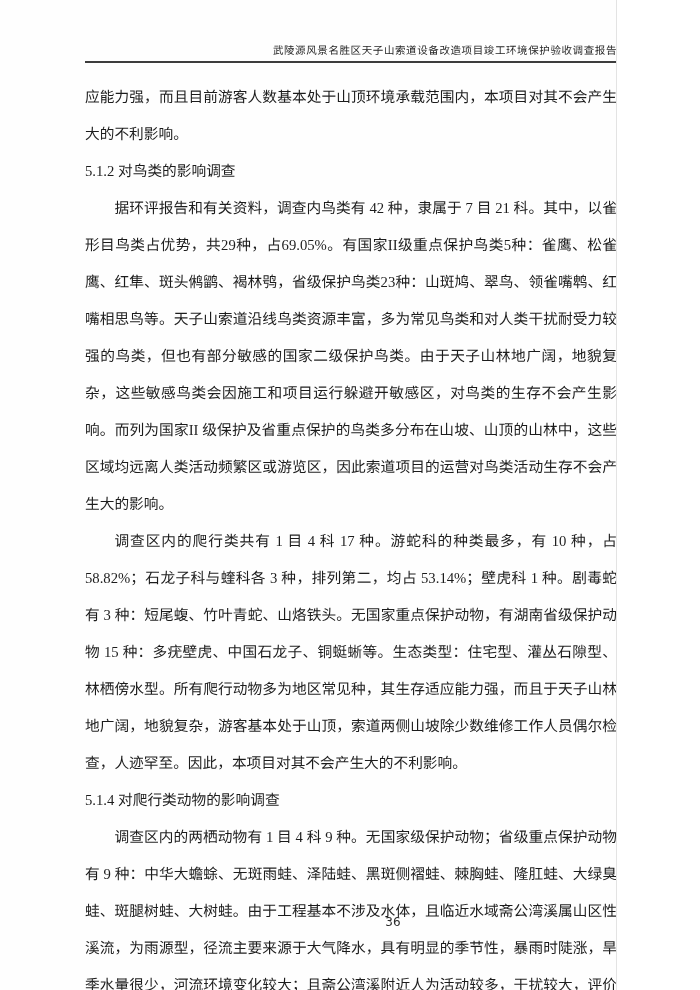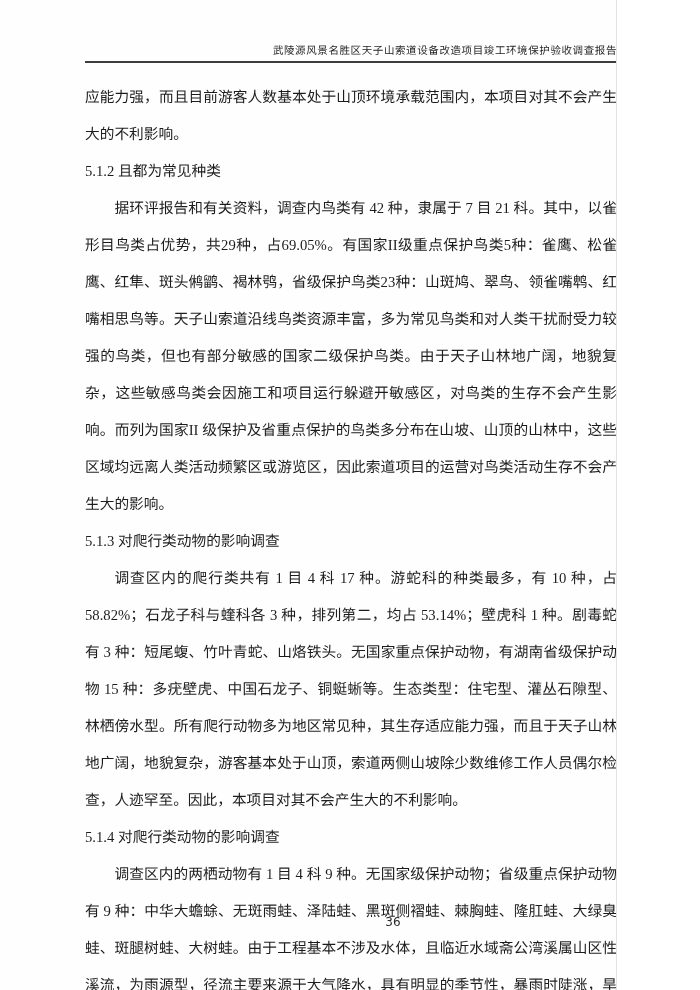--- a/index.html
+++ b/index.html
@@ -77,25 +77,24 @@
 
 <div class="page">
 
   <div class="running-header">
     <div class="title">武陵源风景名胜区天子山索道设备改造项目竣工环境保护验收调查报告</div>
   </div>
 
   <div class="doc-body">
     <p class="para noindent">应能力强，而且目前游客人数基本处于山顶环境承载范围内，本项目对其不会产生大的不利影响。</p>
 
-    <h2 class="heading">5.1.2 且都为常见种类</h2>
+    <h2 class="heading">5.1.2 对鸟类的影响调查</h2>
 
     <p class="para">据环评报告和有关资料，调查内鸟类有 42 种，隶属于 7 目 21 科。其中，以雀形目鸟类占优势，共29种，占69.05%。有国家II级重点保护鸟类5种：雀鹰、松雀鹰、红隼、斑头鸺鹠、褐林鸮，省级保护鸟类23种：山斑鸠、翠鸟、领雀嘴鹎、红嘴相思鸟等。天子山索道沿线鸟类资源丰富，多为常见鸟类和对人类干扰耐受力较强的鸟类，但也有部分敏感的国家二级保护鸟类。由于天子山林地广阔，地貌复杂，这些敏感鸟类会因施工和项目运行躲避开敏感区，对鸟类的生存不会产生影响。而列为国家II 级保护及省重点保护的鸟类多分布在山坡、山顶的山林中，这些区域均远离人类活动频繁区或游览区，因此索道项目的运营对鸟类活动生存不会产生大的影响。</p>
 
-    <h2 class="heading">5.1.3 对爬行类动物的影响调查</h2>
 
     <p class="para">调查区内的爬行类共有 1 目 4 科 17 种。游蛇科的种类最多，有 10 种，占58.82%；石龙子科与蝰科各 3 种，排列第二，均占 53.14%；壁虎科 1 种。剧毒蛇有 3 种：短尾蝮、竹叶青蛇、山烙铁头。无国家重点保护动物，有湖南省级保护动物 15 种：多疣壁虎、中国石龙子、铜蜓蜥等。生态类型：住宅型、灌丛石隙型、林栖傍水型。所有爬行动物多为地区常见种，其生存适应能力强，而且于天子山林地广阔，地貌复杂，游客基本处于山顶，索道两侧山坡除少数维修工作人员偶尔检查，人迹罕至。因此，本项目对其不会产生大的不利影响。</p>
 
     <h2 class="heading">5.1.4 对爬行类动物的影响调查</h2>
 
     <p class="para">调查区内的两栖动物有 1 目 4 科 9 种。无国家级保护动物；省级重点保护动物有 9 种：中华大蟾蜍、无斑雨蛙、泽陆蛙、黑斑侧褶蛙、棘胸蛙、隆肛蛙、大绿臭蛙、斑腿树蛙、大树蛙。由于工程基本不涉及水体，且临近水域斋公湾溪属山区性溪流，为雨源型，径流主要来源于大气降水，具有明显的季节性，暴雨时陡涨，旱季水量很少，河流环境变化较大；且斋公湾溪附近人为活动较多，干扰较大，评价区斋公湾溪无大鲵分布，其他两栖动物种类也很有限，且都为常见种类。生活污水经污水处理站处理后，回用于林地灌溉，不外排。因此，本项目对两栖类影响很小。</p>
 
 
     <p class="para">a) 工程施工中严格控制施工作业范围，严禁破坏周围植被，禁止施工人员进入山林等非施工区。</p>
   </div>

